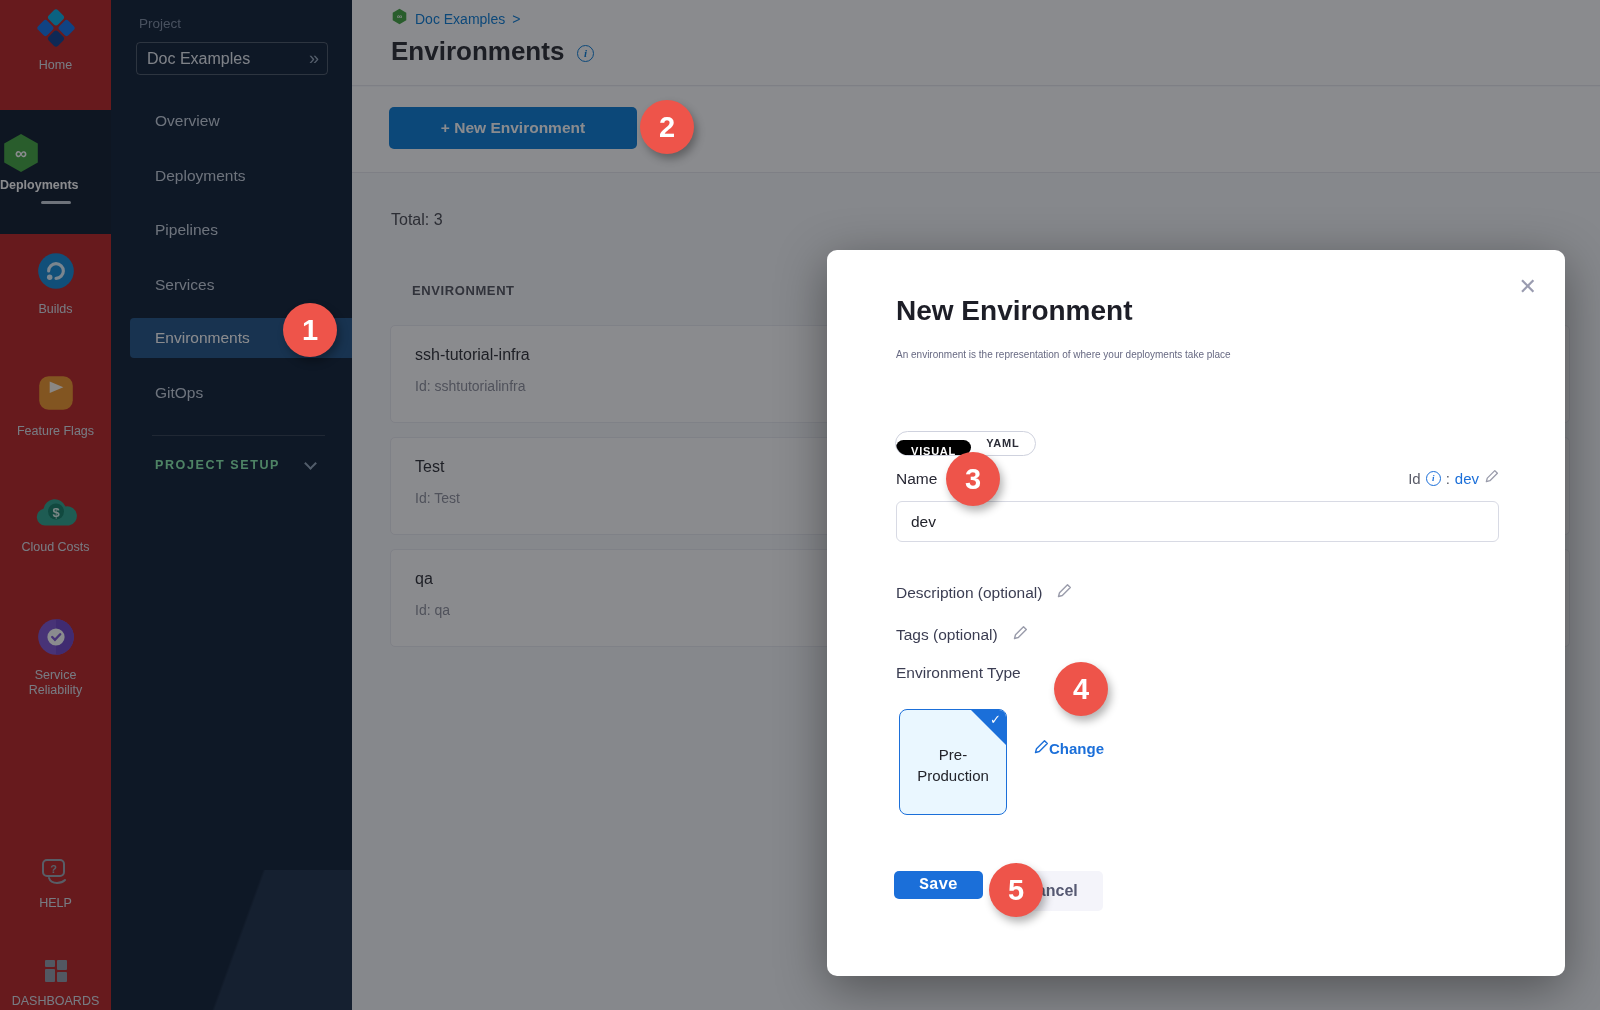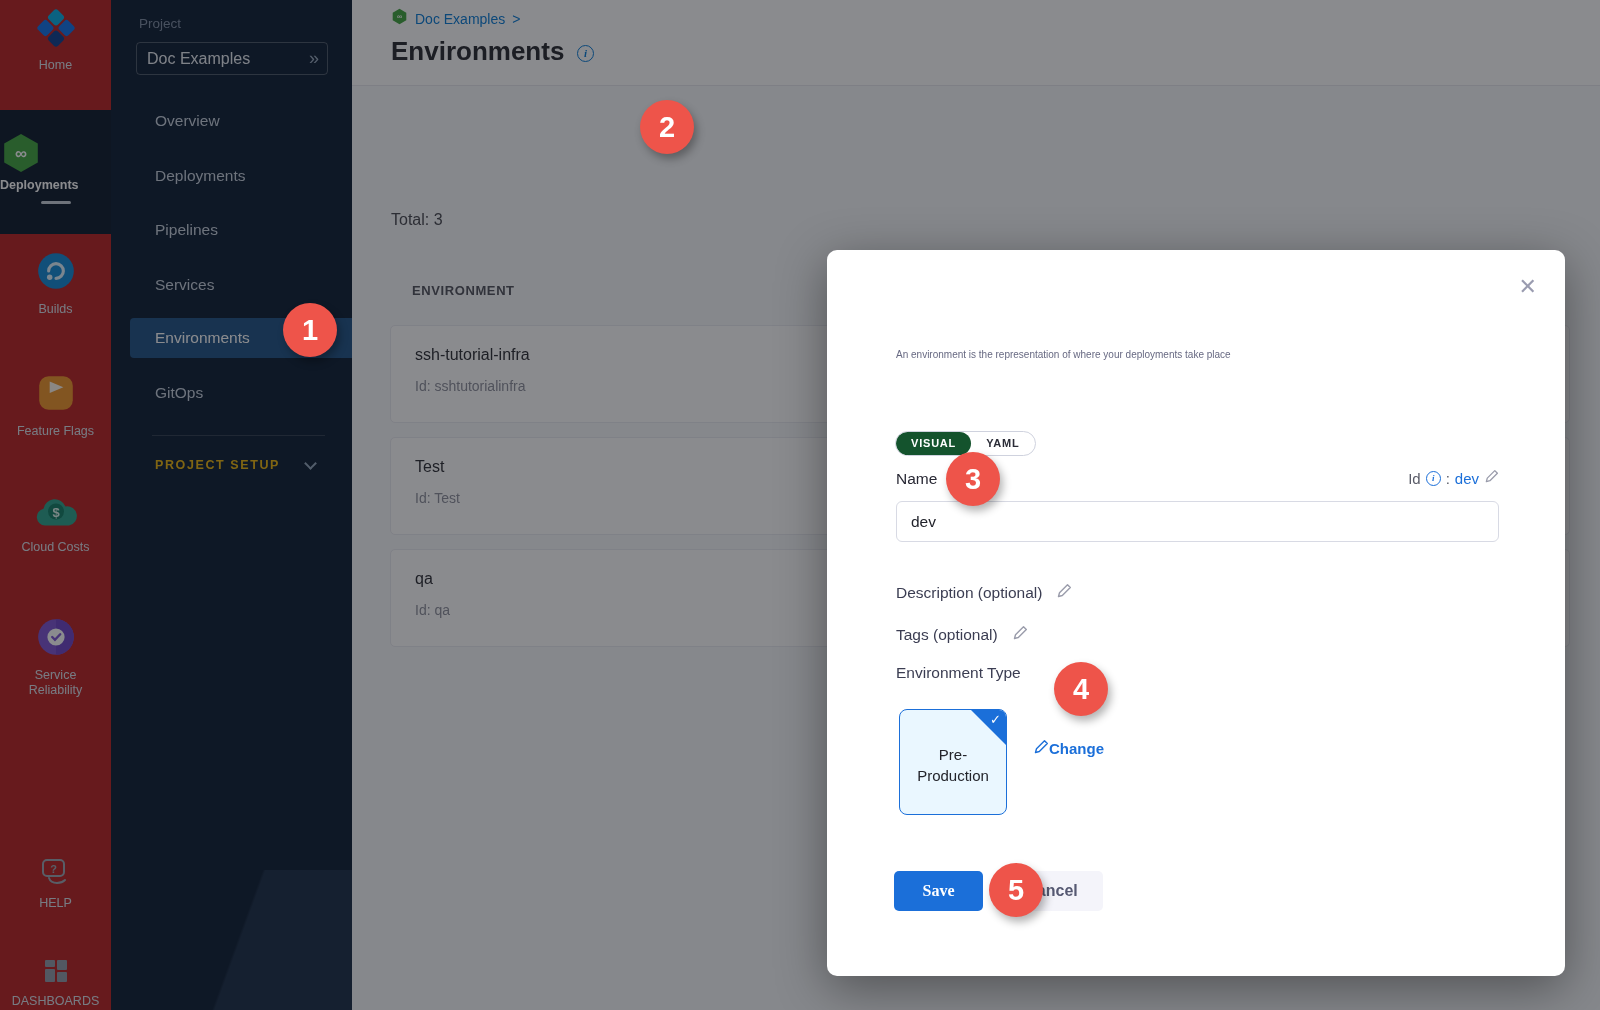--- a/index.html
+++ b/index.html
@@ -24,21 +24,21 @@
     padding: 0 10px; cursor: pointer; }
   .proj-name { font-size: 16px; color: #e7ecf2; flex: 1; }
   .proj-expand { font-size: 18px; color: #93a5ba; letter-spacing: -2px; }
   .nav2-item { position: absolute; left: 44px; font-size: 15.5px; color: #c4cedb; cursor: pointer; }
   .nav2-selected { position: absolute; left: 19px; right: 0; top: 318px; height: 40px;
     background: #1a4f82; border-radius: 4px 0 0 4px; display: flex; align-items: center; cursor: pointer; }
   .nav2-selected span { margin-left: 25px; font-size: 15.5px; color: #ffffff; }
   .nav2-divider { position: absolute; left: 41px; top: 435px; width: 173px; height: 1px; background: rgba(255,255,255,0.14); }
   .setup-row { position: absolute; left: 44px; top: 458px; width: 160px; display: flex; align-items: center;
     justify-content: space-between; cursor: pointer; }
-  .setup-label { font-size: 12.5px; font-weight: bold; letter-spacing: 1.6px; color: #eab308; }
+  .setup-label { font-size: 12.5px; font-weight: bold; letter-spacing: 1.6px; color: #86efac; }
   .chev-down { width: 9px; height: 9px; border-right: 2px solid #8fa3b8; border-bottom: 2px solid #8fa3b8;
     transform: rotate(45deg); margin-top: -4px; }
   .wave { position: absolute; right: 0; bottom: 0; width: 241px; height: 140px;
     background: linear-gradient(110deg, transparent 52%, rgba(70,100,140,0.22) 53%); }
 
   
   .main { position: absolute; left: 352px; top: 0; width: 1248px; height: 1010px; background: #f7f8fa; }
   .hdr { position: absolute; left: 0; top: 0; width: 1248px; height: 86px; background: #ffffff; border-bottom: 1px solid #e6e7ed; }
   .crumb { position: absolute; left: 39px; top: 8px; display: flex; align-items: center; gap: 7px; }
   .crumb-link { font-size: 14px; color: #0278d5; cursor: pointer; }
@@ -64,21 +64,21 @@
 
   
   .modal { position: absolute; left: 827px; top: 250px; width: 738px; height: 726px; background: #ffffff;
     border-radius: 10px; box-shadow: 0 12px 50px rgba(0,0,0,0.4); z-index: 50; }
   .m-close { position: absolute; right: 28px; top: 24px; font-size: 22px; color: #9a9cb0; cursor: pointer; }
   .m-title { position: absolute; left: 69px; top: 45px; font-size: 28px; font-weight: bold; color: #1d1e27; }
   .m-sub { position: absolute; left: 69px; top: 92px; width: 400px; font-size: 10px; line-height: 25px; color: #676982; }
   .toggle { position: absolute; left: 68px; top: 181px; display: inline-flex; border: 1px solid #cfd2de;
     border-radius: 13px; height: 25px; overflow: hidden; background: #ffffff; }
   .tog-seg { font-size: 11px; font-weight: bold; letter-spacing: 0.8px; line-height: 23px; padding: 0 15px; cursor: pointer; }
-  .tog-on { background: #14532d; color: #ffffff; border-radius: 12px; }
+  .tog-on { background: #000000; color: #ffffff; border-radius: 12px; margin-top: 8px; }
   .tog-off { color: #2a2b36; }
   .m-name-label { position: absolute; left: 69px; top: 220px; font-size: 15.5px; color: #282834; text-align: right; }
   .id-row { position: absolute; right: 66px; top: 219px; display: flex; align-items: center; gap: 5px; font-size: 15px; }
   .id-label { color: #5a5c68; }
   .id-colon { color: #5a5c68; }
   .id-value { color: #1b6fd9; cursor: pointer; }
   .id-info { width: 15px; height: 15px; border-width: 1.3px; font-size: 9px; line-height: 12px; border-color: #1b6fd9; color: #1b6fd9; }
   .m-input { position: absolute; left: 69px; top: 251px; width: 603px; height: 41px; border: 1.5px solid #d8dae4;
     border-radius: 6px; padding: 0 14px; font-size: 15.5px; color: #22232b; font-family: "Liberation Sans", sans-serif; outline: none; }
   .m-field { position: absolute; left: 69px; display: flex; align-items: center; gap: 14px; }
@@ -86,22 +86,22 @@
   .f-desc { top: 333px; } .f-tags { top: 375px; } .f-envtype { top: 414px; }
   .env-card { position: absolute; left: 72px; top: 459px; width: 108px; height: 106px; background: #eaf7ff;
     border: 1px solid #1b6fd9; border-radius: 8px; cursor: pointer; overflow: hidden; }
   .env-card-text { position: absolute; left: 0; right: 0; top: 34px; text-align: center; font-size: 15px;
     line-height: 21px; color: #23242b; padding: 0 10px; }
   .fold { position: absolute; top: 0; right: 0; width: 35px; height: 35px; background: #1b6fd9;
     clip-path: polygon(0 0, 100% 0, 100% 100%); }
   .fold-check { position: absolute; top: 2px; right: 5px; color: #ffffff; font-size: 13px; font-weight: bold; }
   .change-link { position: absolute; left: 206px; top: 489px; display: flex; align-items: center; gap: 0;
     font-size: 15px; font-weight: bold; color: #1b6fd9; cursor: pointer; }
-  .m-save { position: absolute; left: 67px; top: 621px; width: 89px; height: 40px; background: #1b6fd9; border: none;
-    border-radius: 5px; color: #ffffff; font-size: 16px; font-weight: bold; cursor: pointer; font-family: Liberation Serif, serif; }
+  .m-save { position: absolute; left: 67px; top: 621px; width: 89px; height: 28px; background: #1b6fd9; border: none;
+    border-radius: 5px; color: #ffffff; font-size: 16px; font-weight: bold; cursor: pointer; font-family: Liberation Mono, monospace; }
   .m-cancel { position: absolute; left: 173px; top: 621px; width: 103px; height: 40px; background: #f4f4fa; border: none;
     border-radius: 5px; color: #565972; font-size: 16px; font-weight: bold; cursor: pointer; font-family: "Liberation Sans", sans-serif; }
 
   
   .badge { position: absolute; width: 54px; height: 54px; border-radius: 50%; background: #ee544a;
     color: #ffffff; font-size: 29px; font-weight: bold; line-height: 54px; text-align: center;
     box-shadow: 3px 5px 9px rgba(0,0,0,0.3); z-index: 60; }
   .bdg1 { left: 283px; top: 303px; } .bdg2 { left: 640px; top: 100px; } .bdg3 { left: 946px; top: 452px; }
   .bdg4 { left: 1054px; top: 662px; } .bdg5 { left: 989px; top: 863px; }
 </style>
@@ -237,20 +237,23 @@
             <text x="20" y="27" font-size="17" fill="#ffffff" text-anchor="middle" font-weight="bold">∞</text>
             </svg>
         </span>
         <span class="crumb-link">Doc Examples</span>
         <span class="crumb-sep">&gt;</span>
       </div>
       <h1 class="page-title">Environments</h1>
       <span class="info-circle title-info">i</span>
     </div>
 
+    <div class="toolbar">
+      <button class="new-env-btn">+ New Environment</button>
+    </div>
 
     <div class="total">Total: 3</div>
     <div class="col-hdr">ENVIRONMENT</div>
 
     <div class="env-row" style="top:325px">
       <div class="row-name">ssh-tutorial-infra</div>
       <div class="row-id">Id: sshtutorialinfra</div>
     </div>
     <div class="env-row" style="top:437px">
       <div class="row-name">Test</div>
@@ -259,20 +262,21 @@
     <div class="env-row" style="top:549px">
       <div class="row-name">qa</div>
       <div class="row-id">Id: qa</div>
     </div>
   </main>
 
   <div class="overlay"></div>
 
   <section class="modal">
     <span class="m-close">✕</span>
+    <h2 class="m-title">New Environment</h2>
     <p class="m-sub">An environment is the representation of where your deployments take place</p>
 
     <div class="toggle">
       <span class="tog-seg tog-on">VISUAL</span>
       <span class="tog-seg tog-off">YAML</span>
     </div>
 
     <div class="m-name-label">Name</div>
     <div class="id-row">
       <span class="id-label">Id</span>

